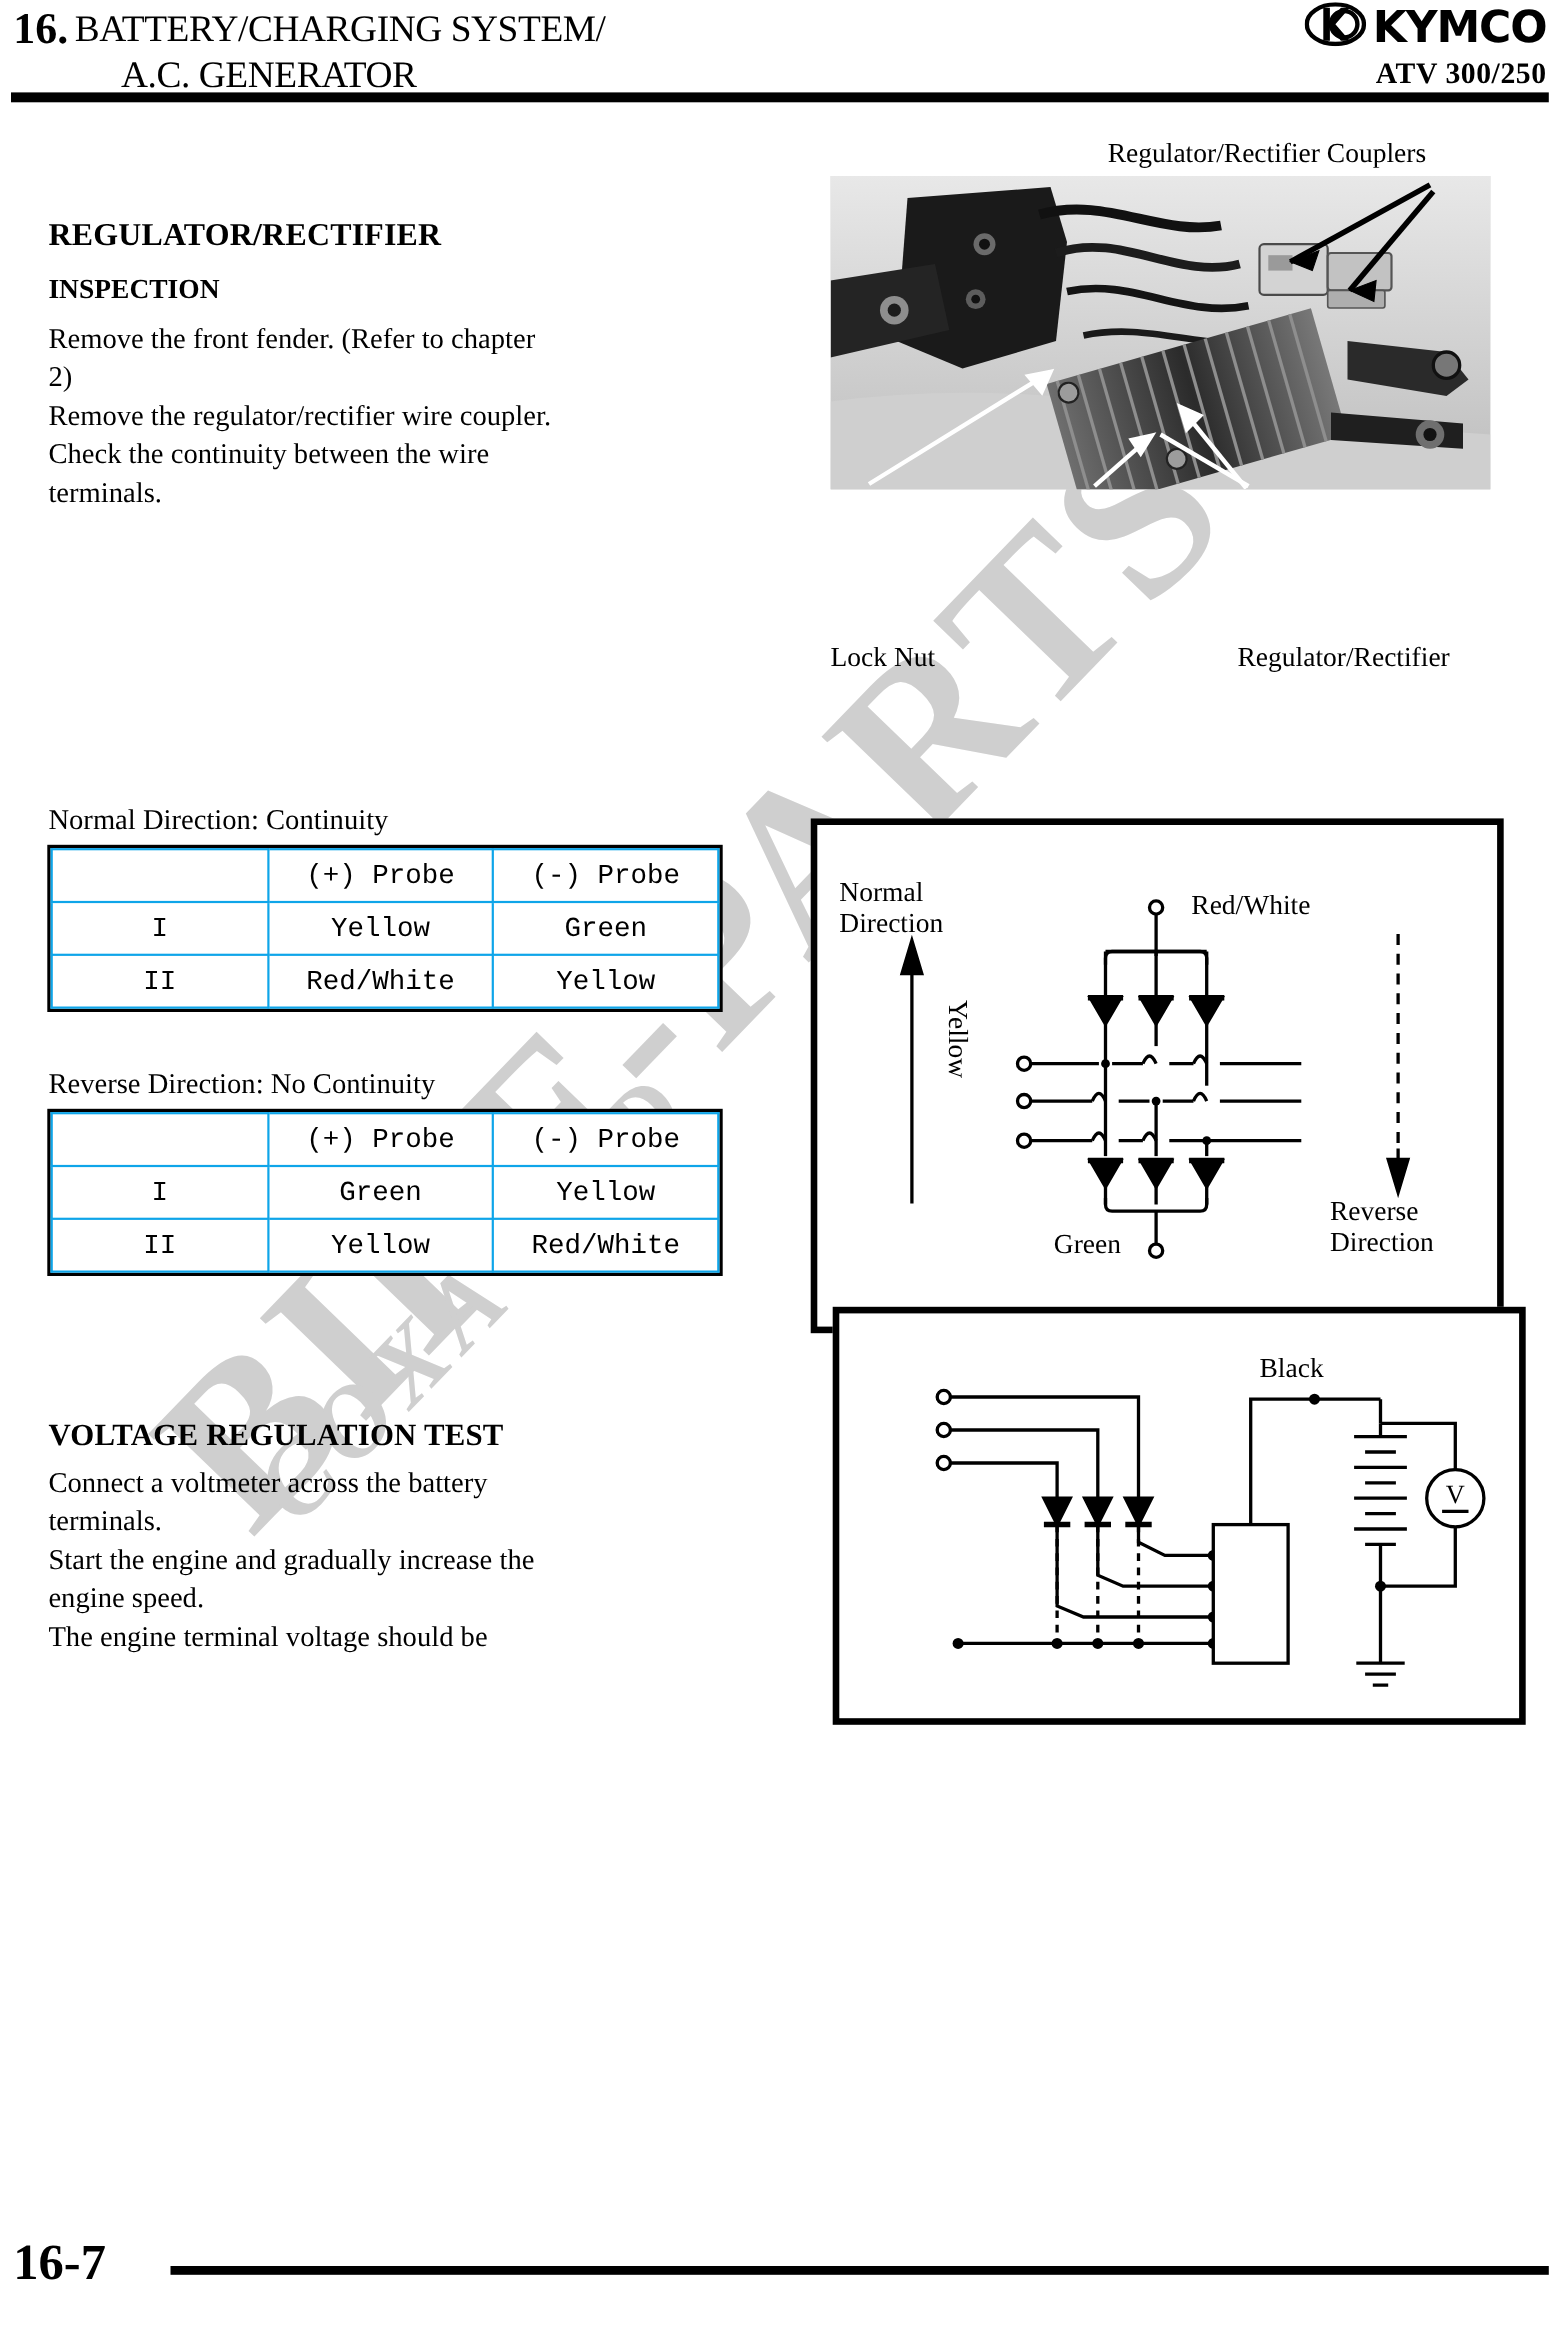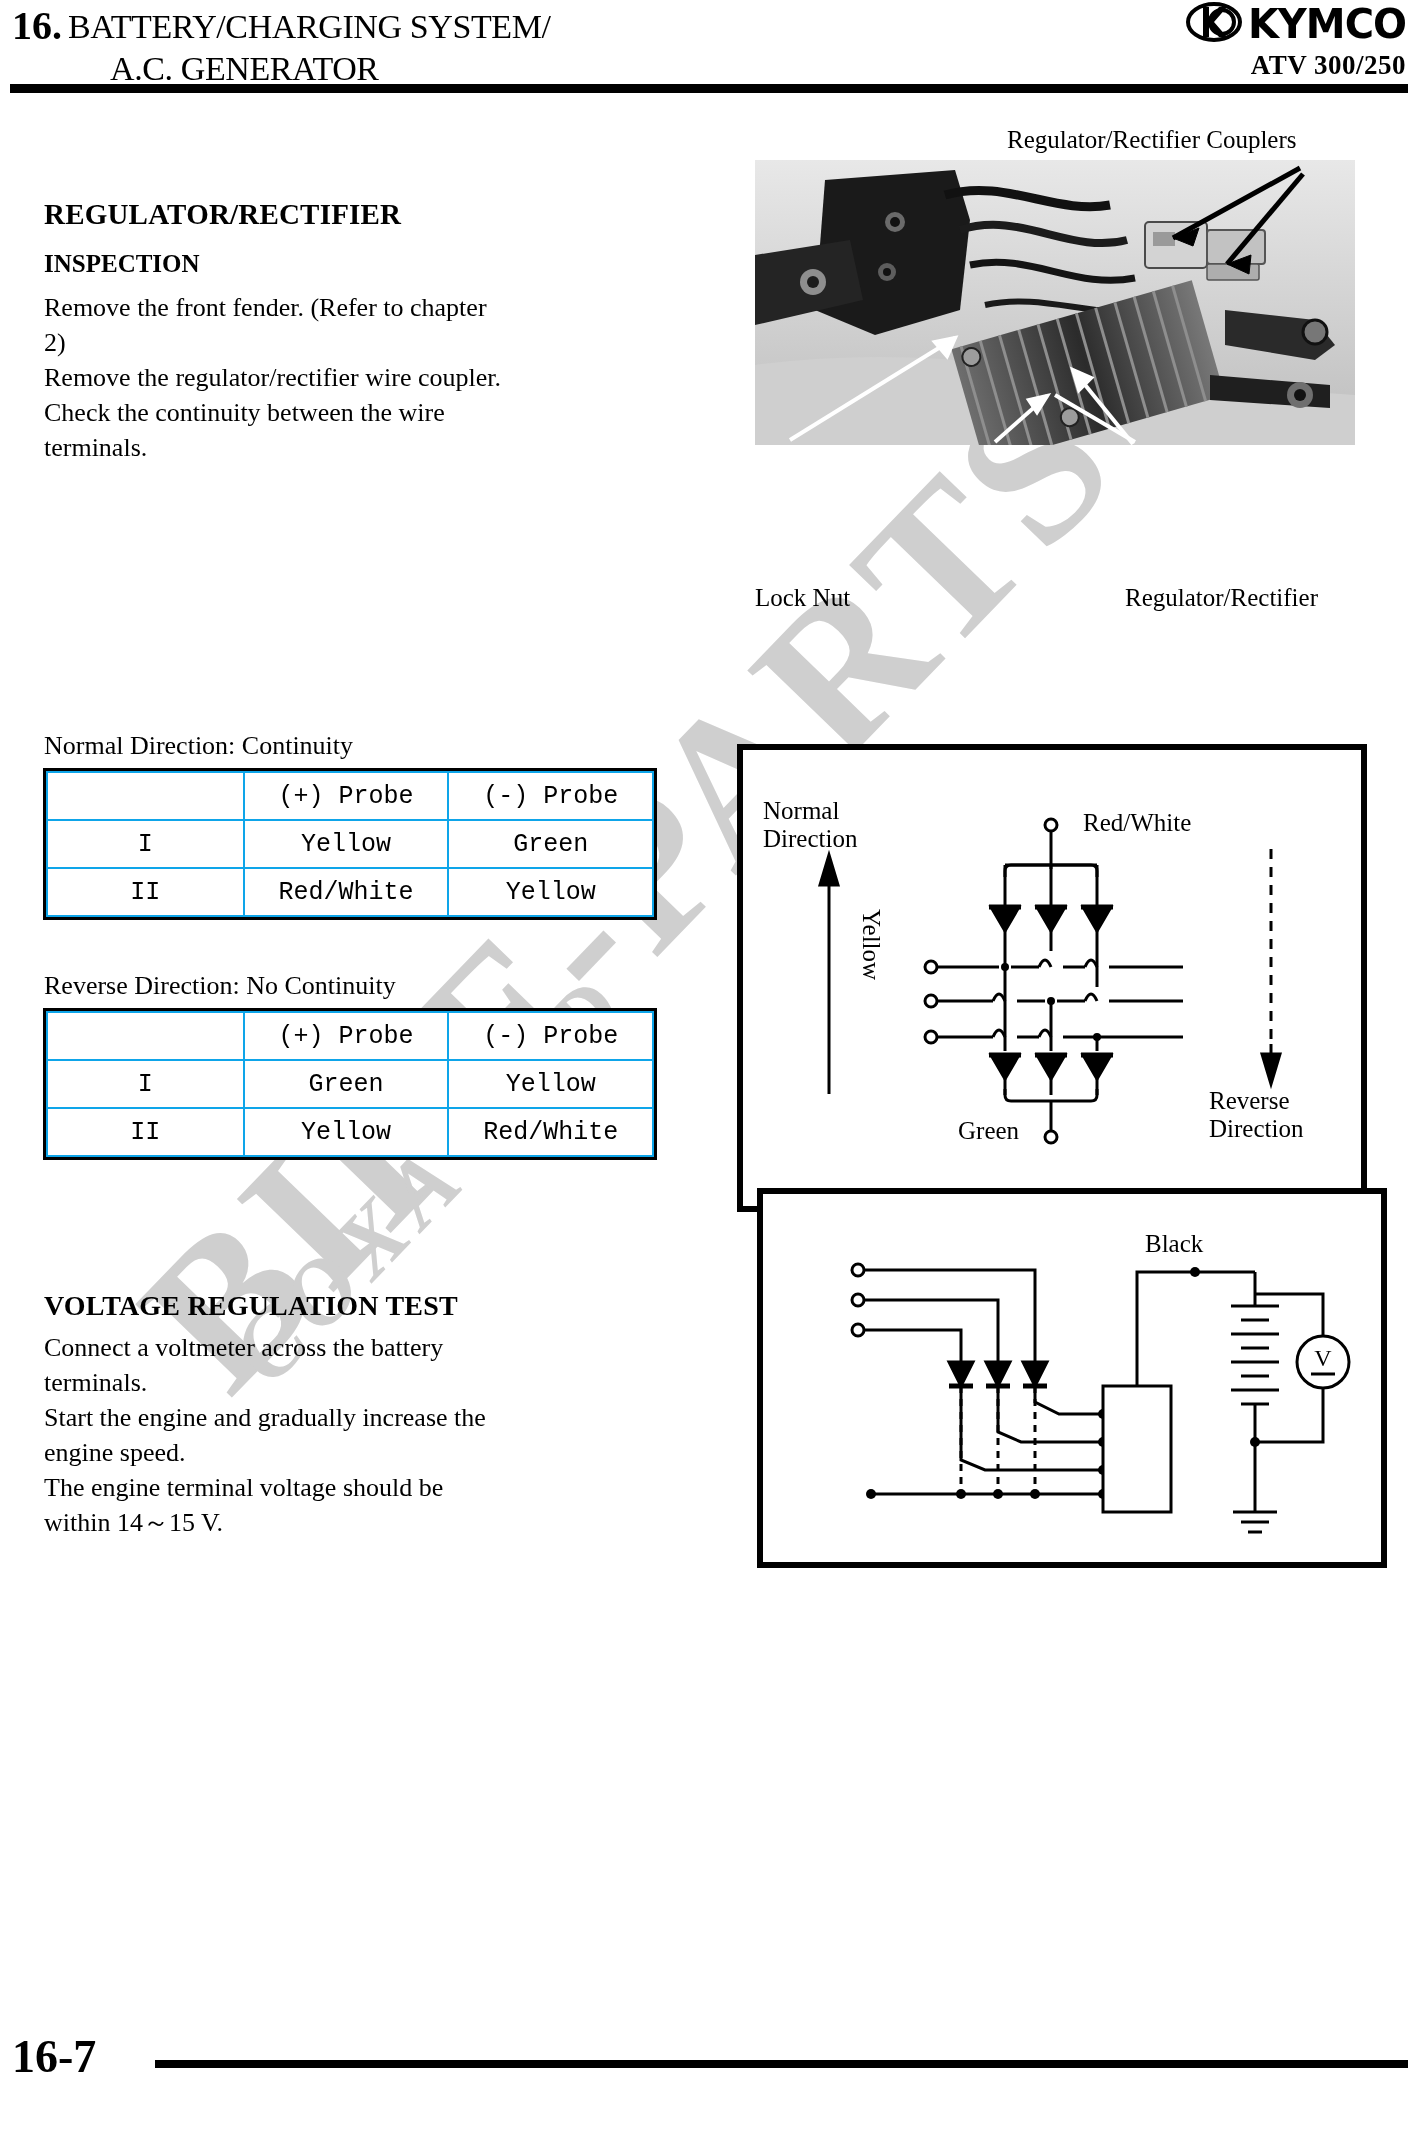--- a/index.html
+++ b/index.html
@@ -215,21 +215,20 @@
     </tbody>
   </table>
 
   <div id="vrt-title">VOLTAGE REGULATION TEST</div>
   <div id="vrt-body">
     <p>Connect a voltmeter across the battery</p>
     <p>terminals.</p>
     <p>Start the engine and gradually increase the</p>
     <p>engine speed.</p>
     <p>The engine terminal voltage should be</p>
-    <p>within 14～15 V.</p>
   </div>
 
   <div id="photo-label-top">Regulator/Rectifier Couplers</div>
 
   <div id="photo-frame">
     <svg viewBox="0 0 600 285" preserveAspectRatio="none" aria-hidden="true">
       <defs>
         <linearGradient id="gBg" x1="0" y1="0" x2="0" y2="1">
           <stop offset="0%" stop-color="#e8e8e8"></stop>
             <stop offset="100%" stop-color="#bdbdbd"></stop>

